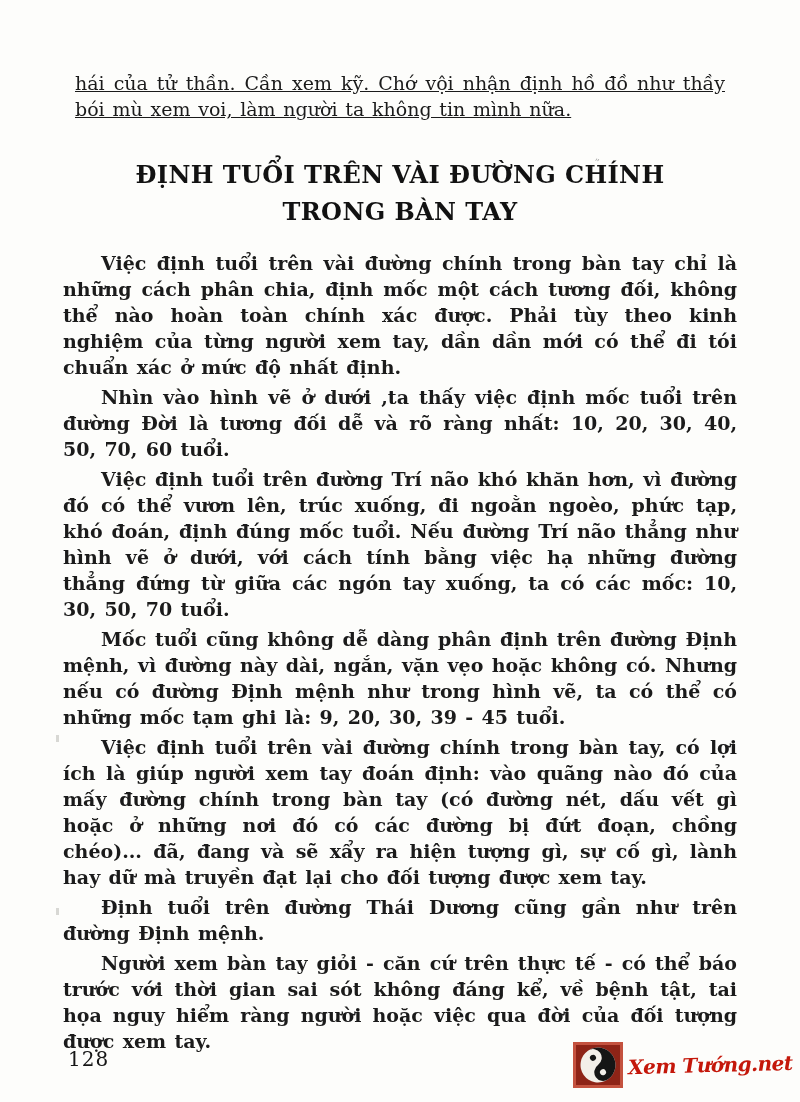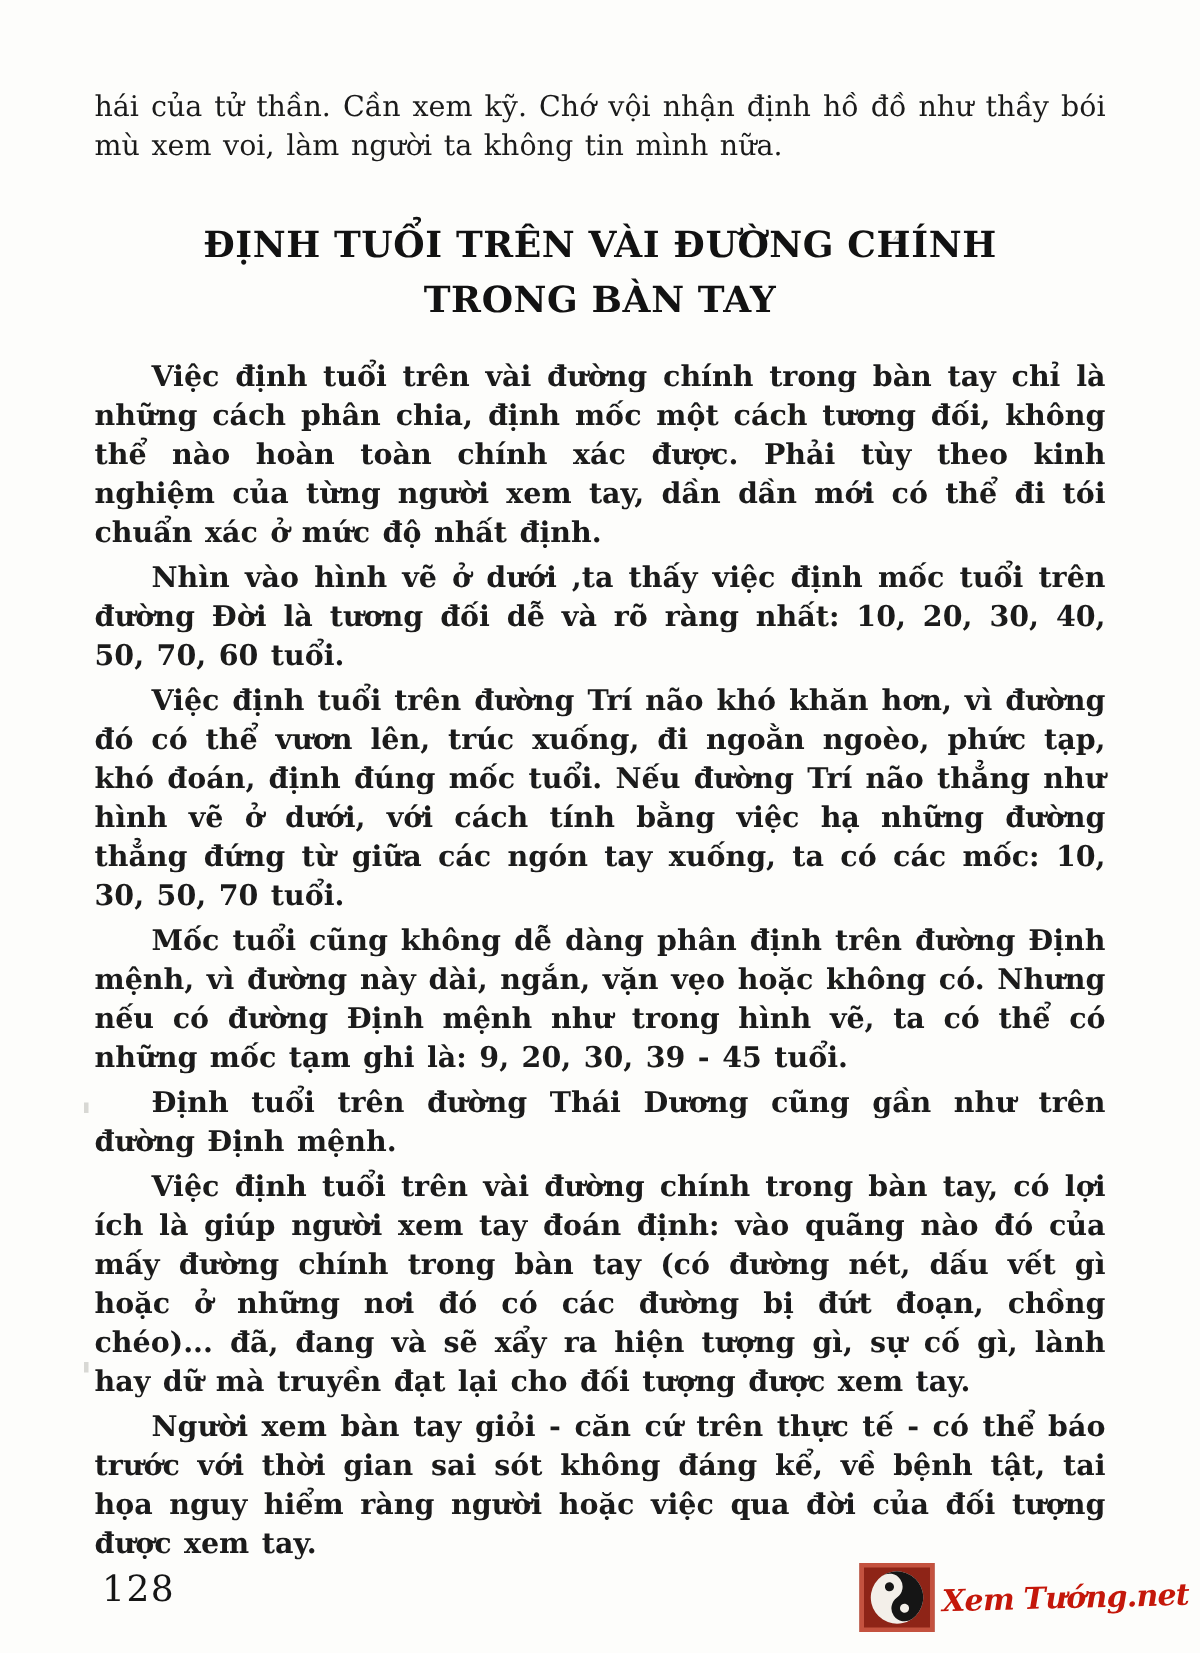--- a/index.html
+++ b/index.html
@@ -16,24 +16,25 @@
     height: 1102px;
     box-sizing: border-box;
     padding: 58px 63px 0 63px;
     background: #fdfdfb;
     color: #1b1b1b;
     font-family: "DejaVu Serif", "Liberation Serif", serif;
     font-size: 19px;
     line-height: 26px;
   }
   .cont {
-    margin: 0;
+    margin: 12px;
     text-align: justify;
     text-indent: 0;
     word-spacing: 0.09em;
+    text-decoration: underline;
   }
   .chapter-title {
     margin: 34px 0 20px 0;
     text-align: center;
     font-size: 24px;
     font-weight: bold;
     line-height: 37px;
     letter-spacing: 0.4px;
     color: #121212;
   }
@@ -61,21 +62,21 @@
     height: 7px;
     background: #b9b9b4;
     opacity: 0.55;
   }
   .edge-tick.t1 { top: 735px; }
   .edge-tick.t2 { top: 908px; }
   .page-number {
     position: absolute;
     left: 68px;
     top: 1046px;
-    font-size: 24px;
+    font-size: 20px;
     letter-spacing: 1px;
     color: #161616;
   }
   .watermark {
     position: absolute;
     right: 7px;
     top: 1042px;
     display: flex;
     align-items: center;
     gap: 5px;
@@ -110,22 +111,22 @@
 
   <h1 class="chapter-title">
     <span class="h-line">ĐỊNH TUỔI TRÊN VÀI ĐƯỜNG CHÍNH</span>
     <span class="h-line">TRONG BÀN TAY</span>
   </h1>
 
   <p class="body-p">Việc định tuổi trên vài đường chính trong bàn tay chỉ là những cách phân chia, định mốc một cách tương đối, không thể nào hoàn toàn chính xác được. Phải tùy theo kinh nghiệm của từng người xem tay, dần dần mới có thể đi tói chuẩn xác ở mức độ nhất định.</p>
   <p class="body-p">Nhìn vào hình vẽ ở dưới ,ta thấy việc định mốc tuổi trên đường Đời là tương đối dễ và rõ ràng nhất: 10, 20, 30, 40, 50, 70, 60 tuổi.</p>
   <p class="body-p">Việc định tuổi trên đường Trí não khó khăn hơn, vì đường đó có thể vươn lên, trúc xuống, đi ngoằn ngoèo, phức tạp, khó đoán, định đúng mốc tuổi. Nếu đường Trí não thẳng như hình vẽ ở dưới, với cách tính bằng việc hạ những đường thẳng đứng từ giữa các ngón tay xuống, ta có các mốc: 10, 30, 50, 70 tuổi.</p>
   <p class="body-p">Mốc tuổi cũng không dễ dàng phân định trên đường Định mệnh, vì đường này dài, ngắn, vặn vẹo hoặc không có. Nhưng nếu có đường Định mệnh như trong hình vẽ, ta có thể có những mốc tạm ghi là: 9, 20, 30, 39 - 45 tuổi.</p>
+  <p class="body-p">Việc định tuổi trên vài đường chính trong bàn tay, có lợi ích là giúp người xem tay đoán định: vào quãng nào đó của mấy đường chính trong bàn tay (có đường nét, dấu vết gì hoặc ở những nơi đó có các đường bị đứt đoạn, chồng chéo)... đã, đang và sẽ xẩy ra hiện tượng gì, sự cố gì, lành hay dữ mà truyền đạt lại cho đối tượng được xem tay.</p>
   <p class="body-p">Định tuổi trên đường Thái Dương cũng gần như trên đường Định mệnh.</p>
-  <p class="body-p">Việc định tuổi trên vài đường chính trong bàn tay, có lợi ích là giúp người xem tay đoán định: vào quãng nào đó của mấy đường chính trong bàn tay (có đường nét, dấu vết gì hoặc ở những nơi đó có các đường bị đứt đoạn, chồng chéo)... đã, đang và sẽ xẩy ra hiện tượng gì, sự cố gì, lành hay dữ mà truyền đạt lại cho đối tượng được xem tay.</p>
   <p class="body-p">Người xem bàn tay giỏi - căn cứ trên thực tế - có thể báo trước với thời gian sai sót không đáng kể, về bệnh tật, tai họa nguy hiểm ràng người hoặc việc qua đời của đối tượng được xem tay.</p>
 
   <span class="speck">”</span>
   <span class="edge-tick t1"></span>
   <span class="edge-tick t2"></span>
 
   <span class="page-number">128</span>
 
   <div class="watermark">
     <span class="yy-box">

